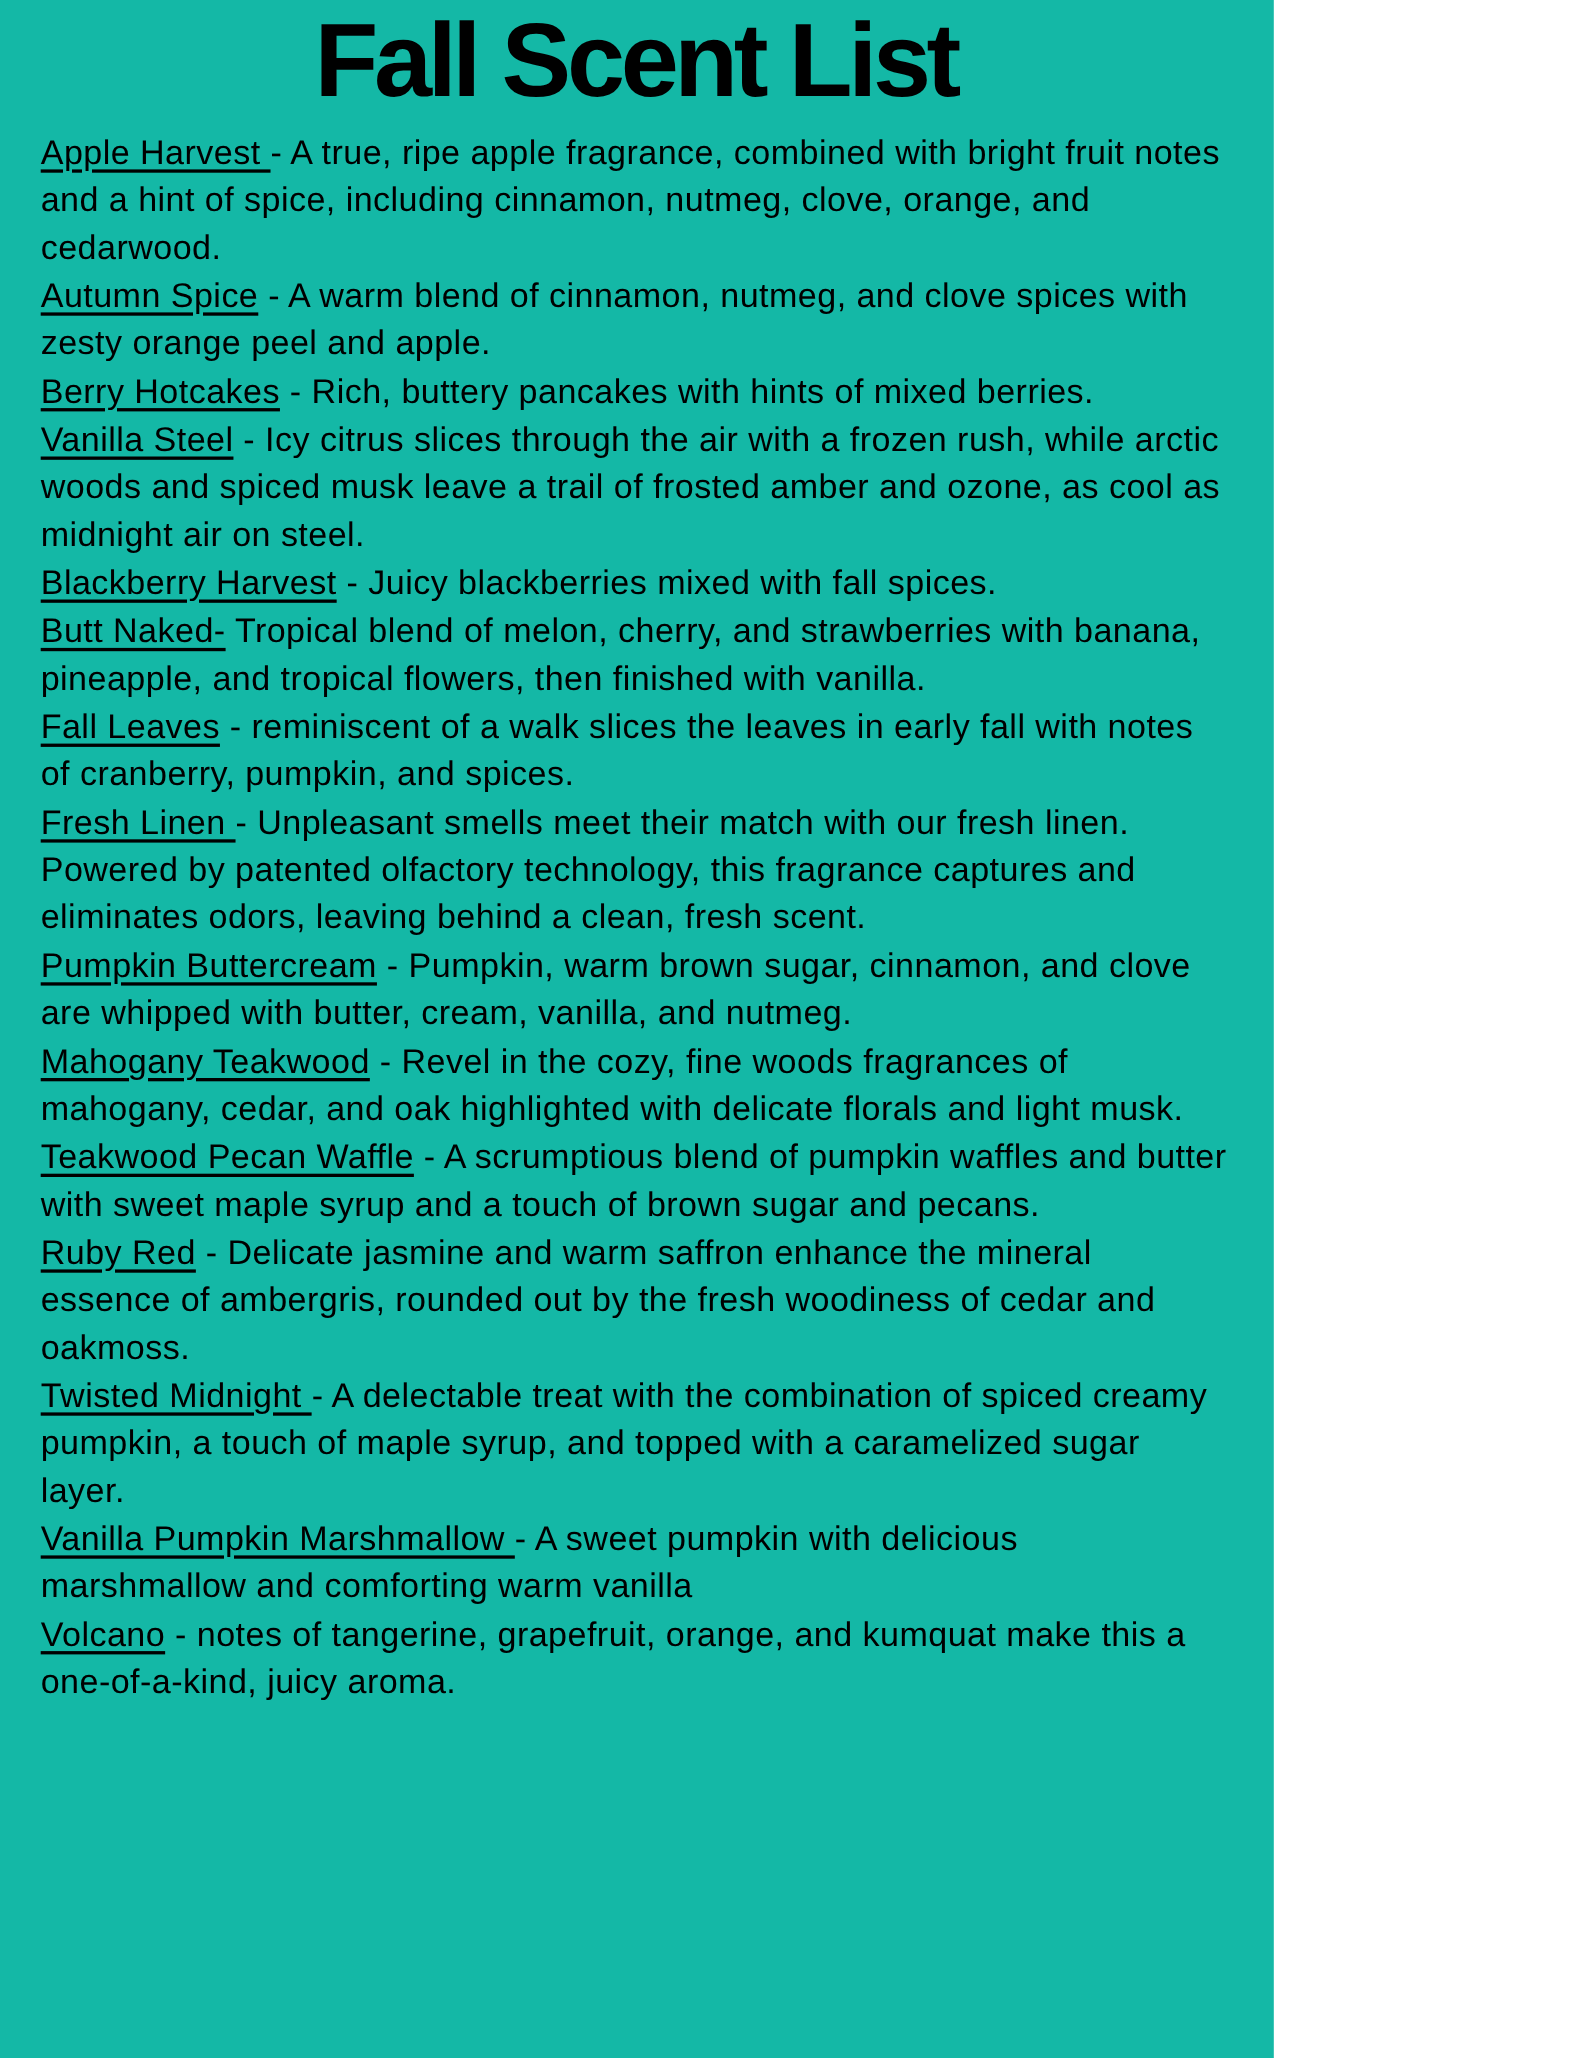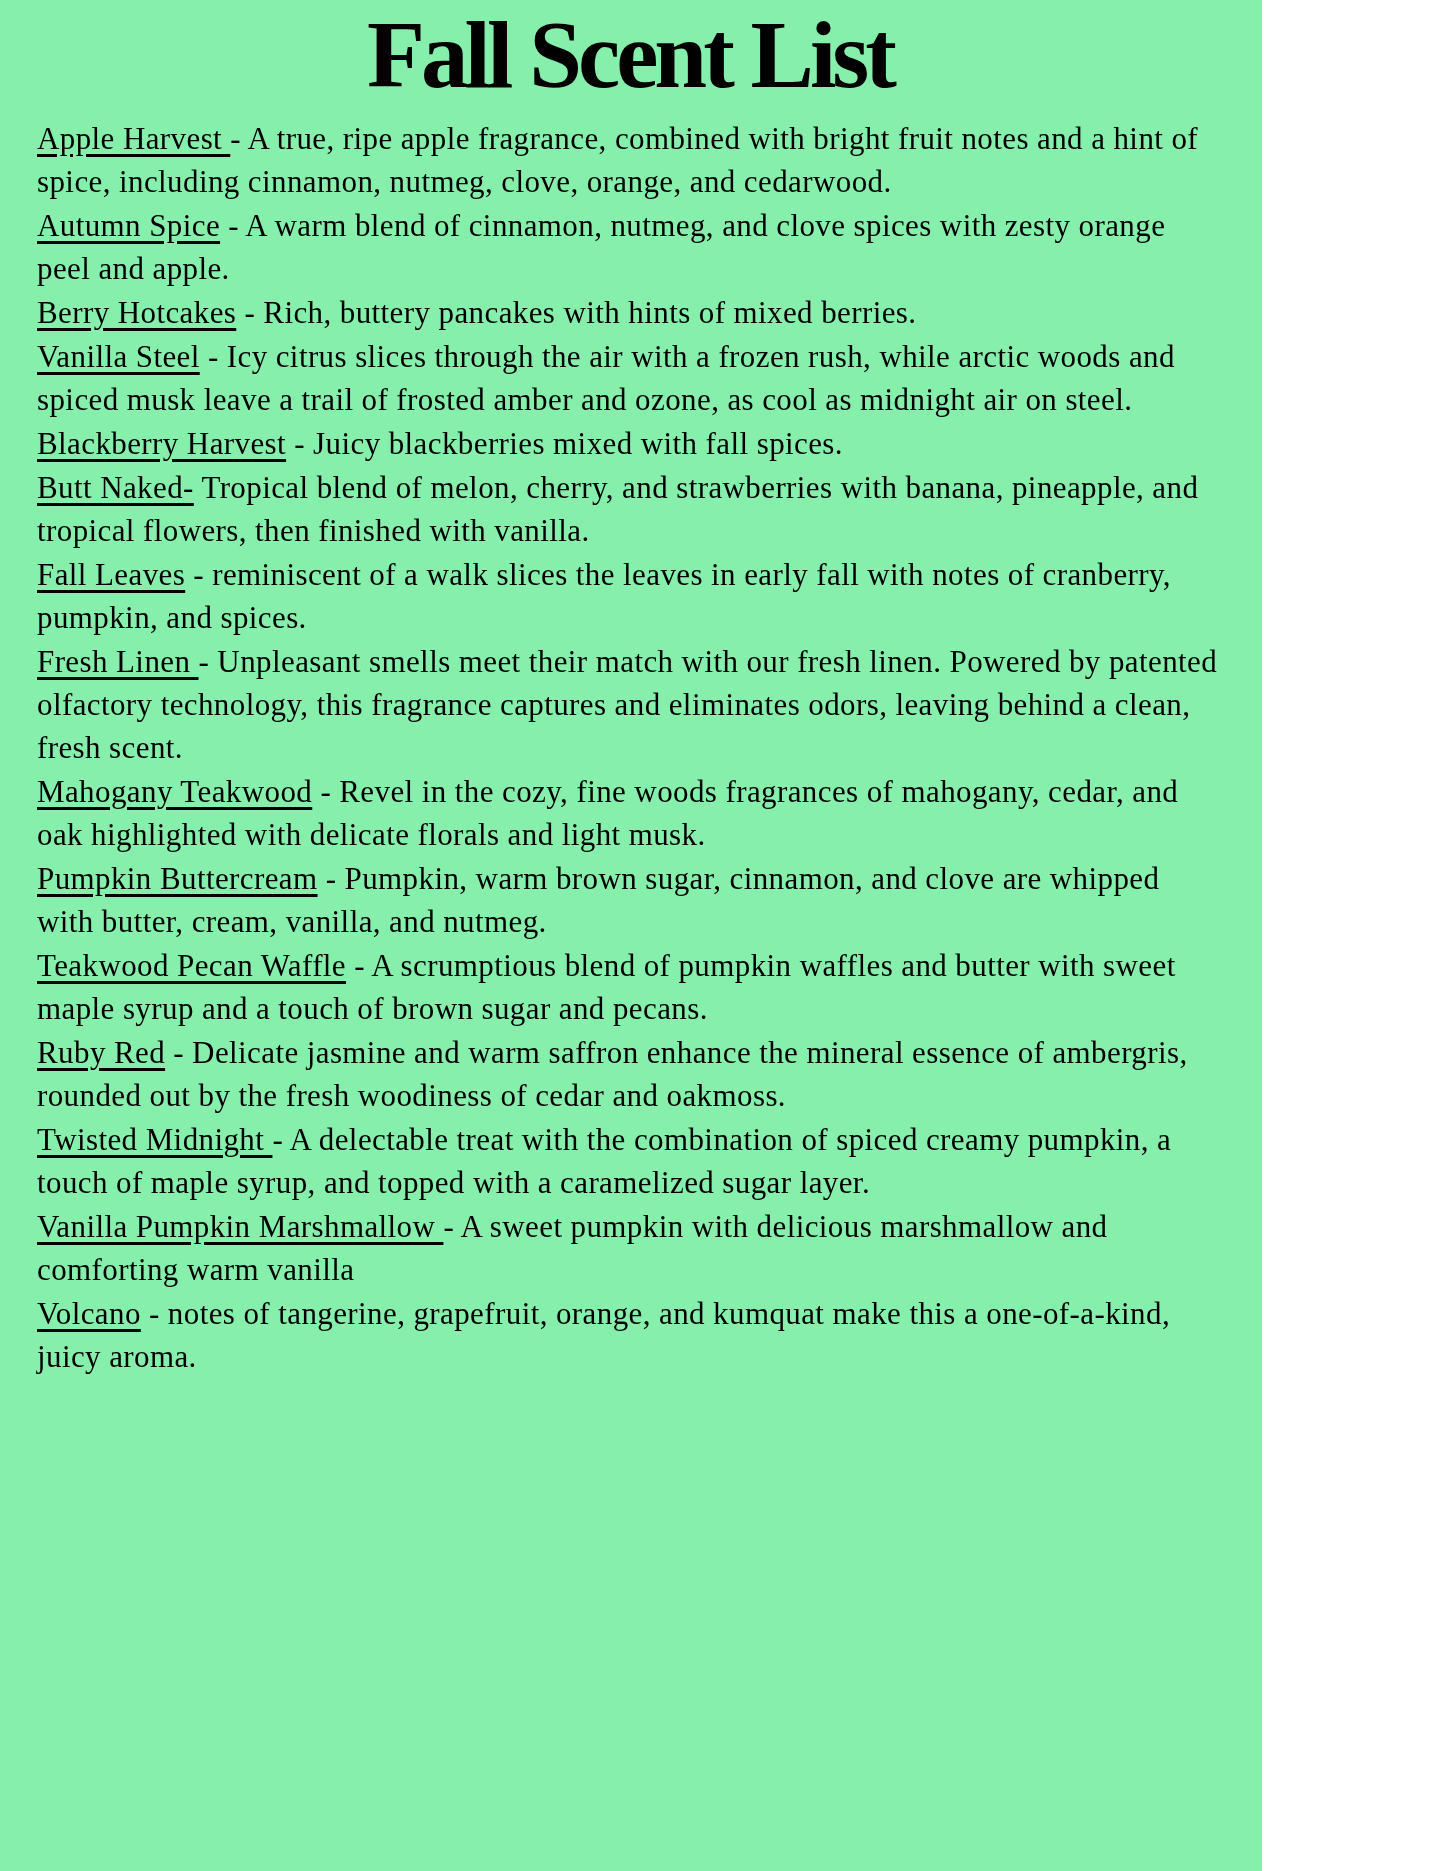--- a/index.html
+++ b/index.html
@@ -8,26 +8,25 @@
     background: #ffffff;
   }
   body {
     width: 1445px;
     min-height: 1871px;
     box-sizing: border-box;
     font-family: "Liberation Sans", sans-serif;
     color: #000000;
   }
   .page {
-    width: 1262px;
+    width: 1158px;
     min-height: 1871px;
     box-sizing: border-box;
-    background: #86efac;
+    background: #14b8a6;
     padding: 0 38px 40px 36px;
-    font-family: Liberation Serif, serif;
   }
   .page-title {
     margin: 0;
     padding: 6px 0 10px 0;
     text-align: center;
     font-size: 95px;
     line-height: 1.05;
     font-weight: 800;
     letter-spacing: -4px;
     color: #000000;
@@ -73,23 +72,23 @@
     <p class="scent-entry"><span class="scent-name">Vanilla Steel</span><span class="scent-desc"> - Icy citrus slices through the air with a frozen rush, while arctic woods and spiced musk leave a trail of frosted amber and ozone, as cool as midnight air on steel.</span></p>
 
     <p class="scent-entry"><span class="scent-name">Blackberry Harvest</span><span class="scent-desc"> - Juicy blackberries mixed with fall spices.</span></p>
 
     <p class="scent-entry"><span class="scent-name">Butt Naked-</span><span class="scent-desc"> Tropical blend of melon, cherry, and strawberries with banana, pineapple, and tropical flowers, then finished with vanilla.</span></p>
 
     <p class="scent-entry"><span class="scent-name">Fall Leaves</span><span class="scent-desc"> - reminiscent of a walk slices the leaves in early fall with notes of cranberry, pumpkin, and spices.</span></p>
 
     <p class="scent-entry"><span class="scent-name">Fresh Linen </span><span class="scent-desc">- Unpleasant smells meet their match with our fresh linen. Powered by patented olfactory technology, this fragrance captures and eliminates odors, leaving behind a clean, fresh scent.</span></p>
 
+    <p class="scent-entry"><span class="scent-name">Pumpkin Buttercream</span><span class="scent-desc"> - Pumpkin, warm brown sugar, cinnamon, and clove are whipped with butter, cream, vanilla, and nutmeg.</span></p>
+
     <p class="scent-entry"><span class="scent-name">Mahogany Teakwood</span><span class="scent-desc"> - Revel in the cozy, fine woods fragrances of mahogany, cedar, and oak highlighted with delicate florals and light musk.</span></p>
-
-    <p class="scent-entry"><span class="scent-name">Pumpkin Buttercream</span><span class="scent-desc"> - Pumpkin, warm brown sugar, cinnamon, and clove are whipped with butter, cream, vanilla, and nutmeg.</span></p>
 
     <p class="scent-entry"><span class="scent-name">Teakwood Pecan Waffle</span><span class="scent-desc"> - A scrumptious blend of pumpkin waffles and butter with sweet maple syrup and a touch of brown sugar and pecans.</span></p>
 
     <p class="scent-entry"><span class="scent-name">Ruby Red</span><span class="scent-desc"> - Delicate jasmine and warm saffron enhance the mineral essence of ambergris, rounded out by the fresh woodiness of cedar and oakmoss.</span></p>
 
     <p class="scent-entry"><span class="scent-name">Twisted Midnight </span><span class="scent-desc">- A delectable treat with the combination of spiced creamy pumpkin, a touch of maple syrup, and topped with a caramelized sugar layer.</span></p>
 
     <p class="scent-entry"><span class="scent-name">Vanilla Pumpkin Marshmallow </span><span class="scent-desc">- A sweet pumpkin with delicious marshmallow and comforting warm vanilla</span></p>
 
     <p class="scent-entry"><span class="scent-name">Volcano</span><span class="scent-desc"> - notes of tangerine, grapefruit, orange, and kumquat make this a one-of-a-kind, juicy aroma.</span></p>

